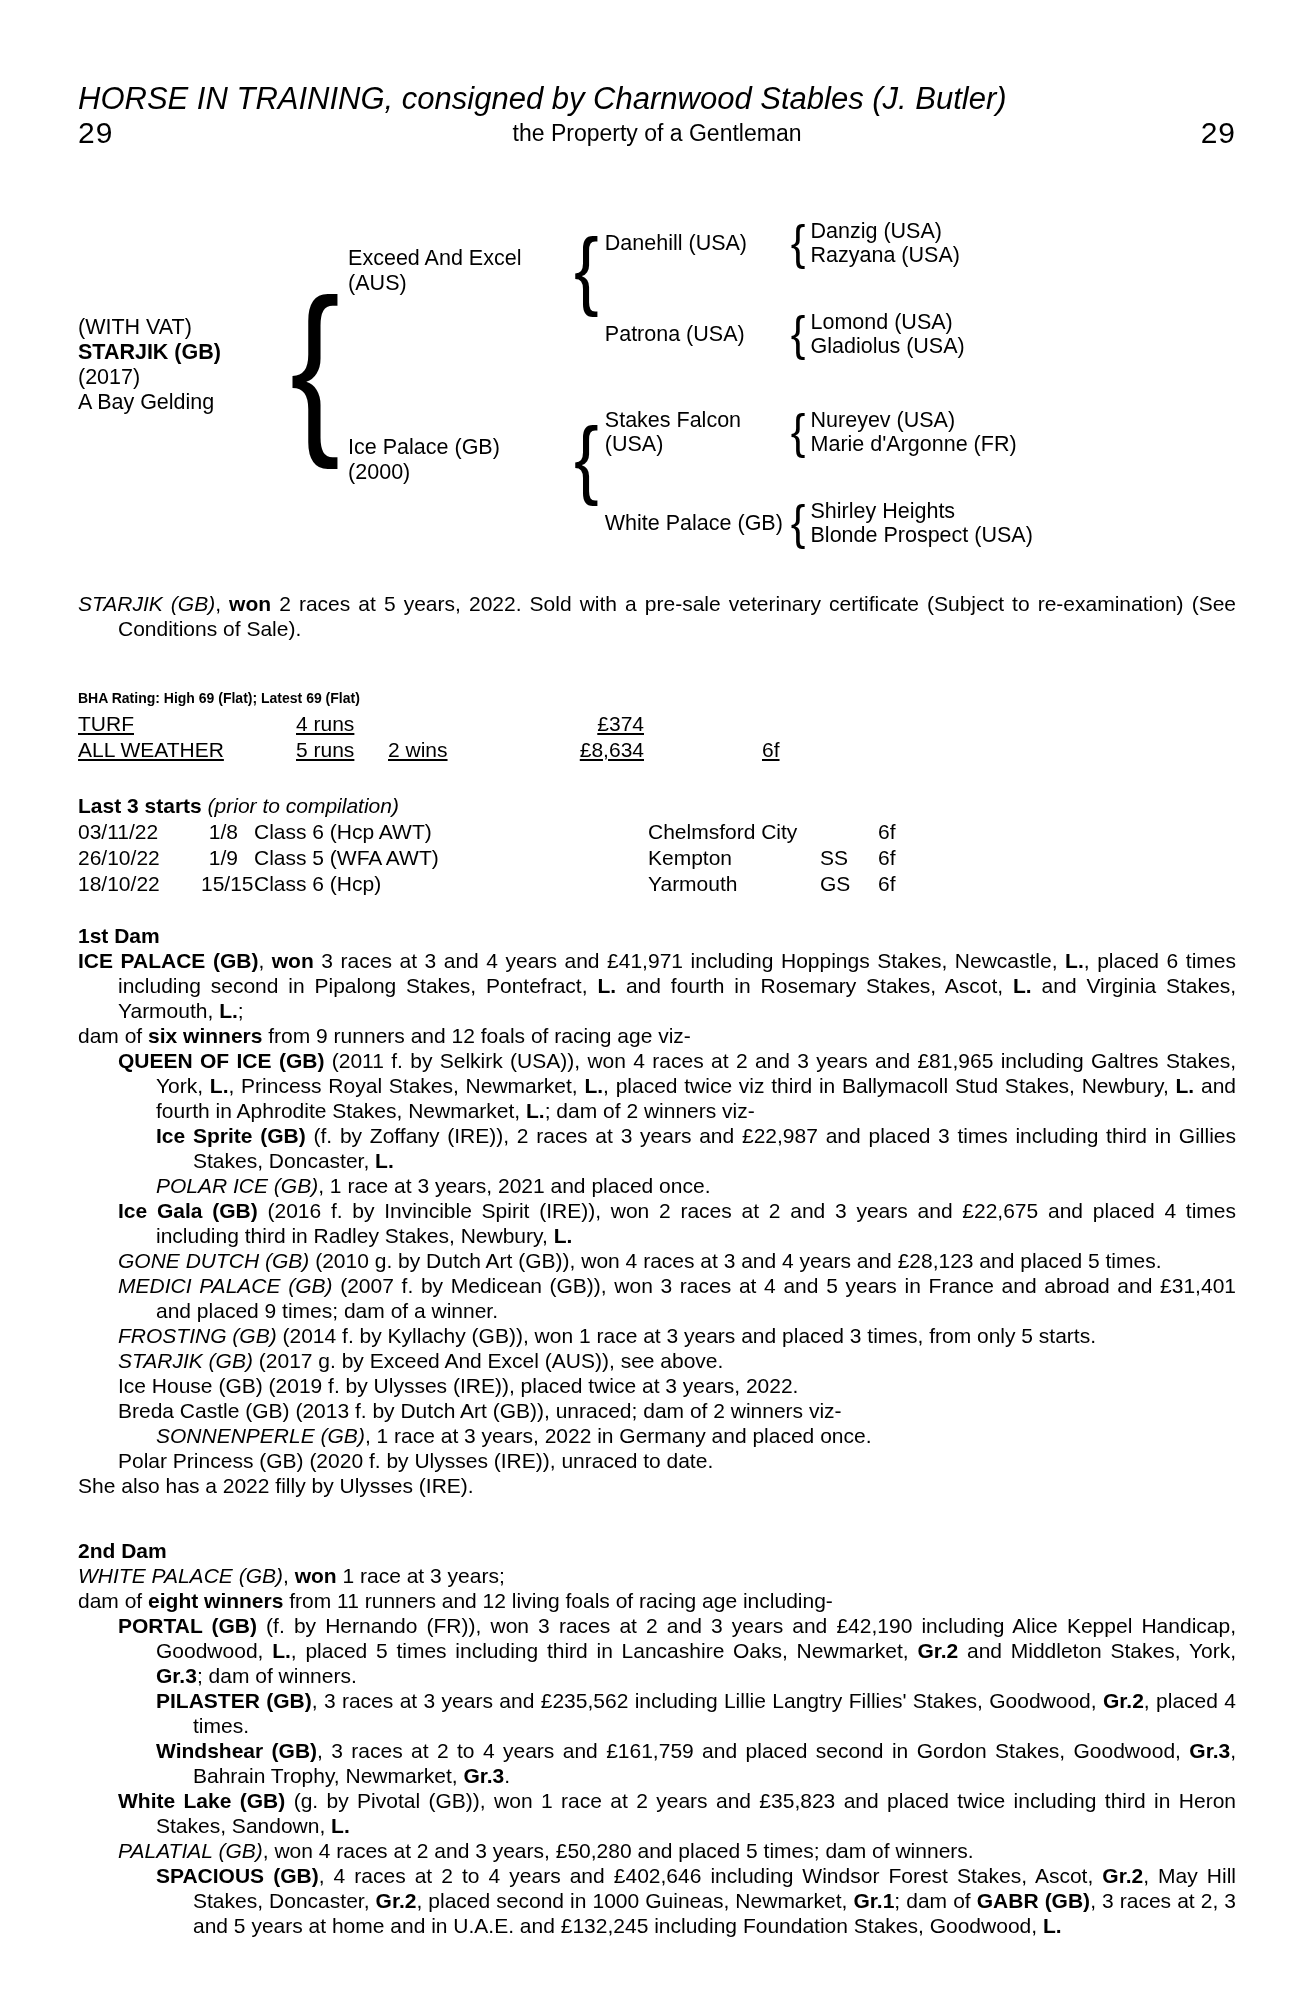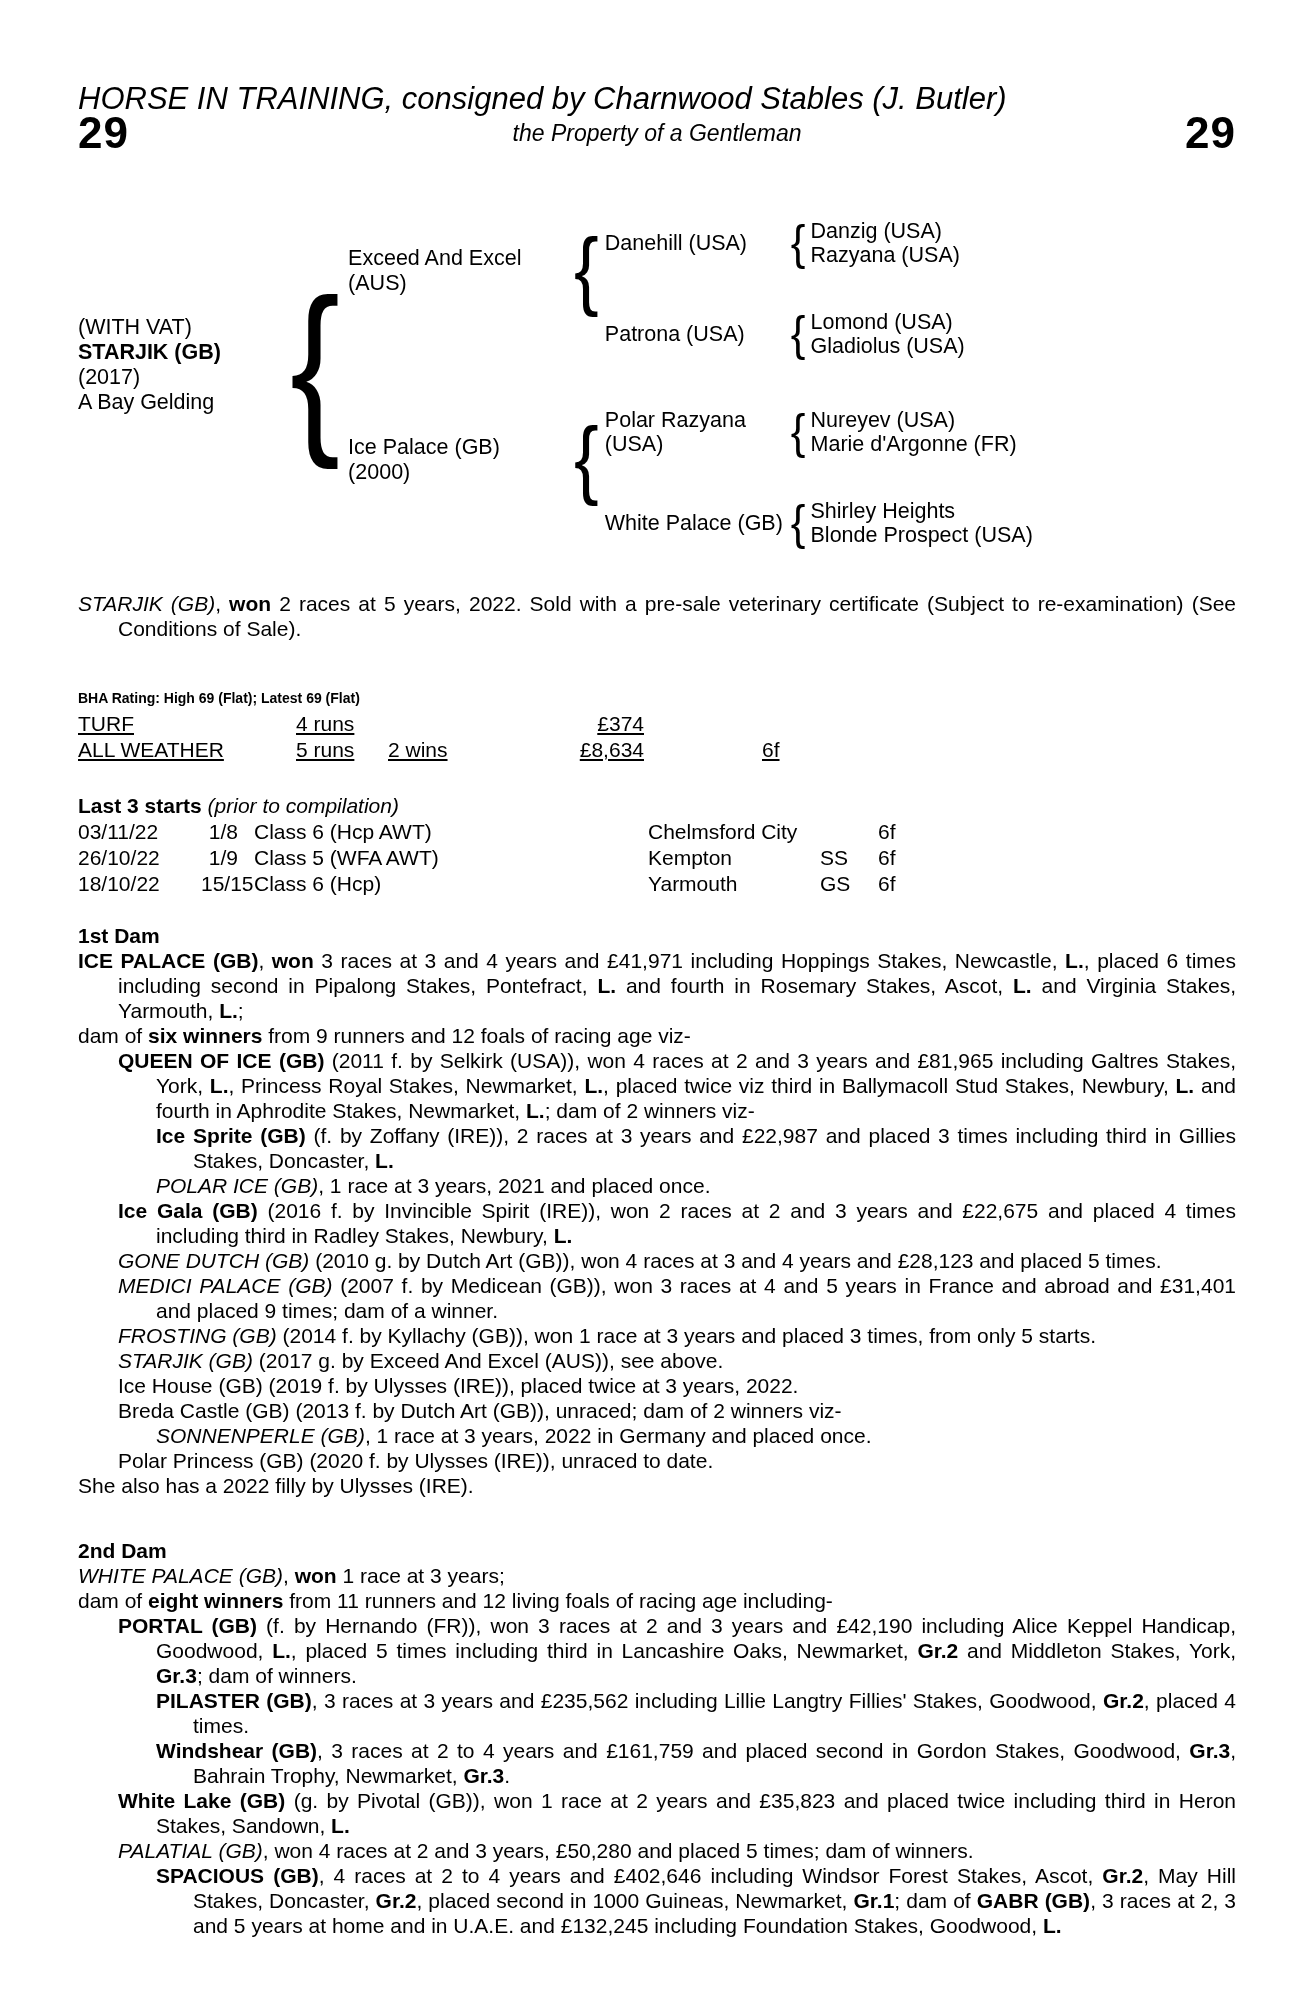--- a/index.html
+++ b/index.html
@@ -7,23 +7,23 @@
     width:1314px;height:2000px;overflow:hidden;
     background:#ffffff;color:#000;
     font-family:"Liberation Sans",sans-serif;
     -webkit-font-smoothing:antialiased;
   }
   .page{box-sizing:border-box;width:1314px;padding:86px 78px 0 78px;}
 
   
   .hdr-top{font-style:italic;font-size:31px;line-height:26px;}
   .hdr-row{display:grid;grid-template-columns:1fr auto 1fr;align-items:center;margin-top:1px;}
-  .lot{font-size:44px;font-weight:700;line-height:40px;letter-spacing:1px;}
+  .lot{font-size:30px;font-weight:400;line-height:40px;letter-spacing:1px;}
   .lot-right{text-align:right;}
-  .hdr-mid{text-align:center;font-style:italic;font-size:23px;line-height:26px;}
+  .hdr-mid{text-align:center;font-size:23px;line-height:26px;}
 
   
   .pedigree{display:flex;align-items:center;margin-top:30px;font-size:21.5px;}
   .ped-left{width:212px;line-height:25px;}
   .gen1col{display:flex;flex-direction:column;gap:14px;}
   .gen1row{display:flex;align-items:center;}
   .gen1name{width:226px;line-height:25px;}
   .gen2col{display:flex;flex-direction:column;gap:7px;}
   .gen2row{display:flex;align-items:center;margin-top:36px;}
   .gen2name{width:186px;line-height:24px;}
@@ -105,21 +105,21 @@
       </div>
 
       <div class="gen1row">
         <div class="gen1name">
           <div>Ice Palace (GB)</div>
           <div>(2000)</div>
         </div>
         <div class="brace b2">{</div>
         <div class="gen2col">
           <div class="gen2row">
-            <div class="gen2name">Polar Razyana (USA)</div>
+            <div class="gen2name">Stakes Falcon (USA)</div>
             <div class="brace b3">{</div>
             <div class="gen3col">
               <div>Nureyev (USA)</div>
               <div>Marie d'Argonne (FR)</div>
             </div>
           </div>
           <div class="gen2row">
             <div class="gen2name">White Palace (GB)</div>
             <div class="brace b3">{</div>
             <div class="gen3col">

